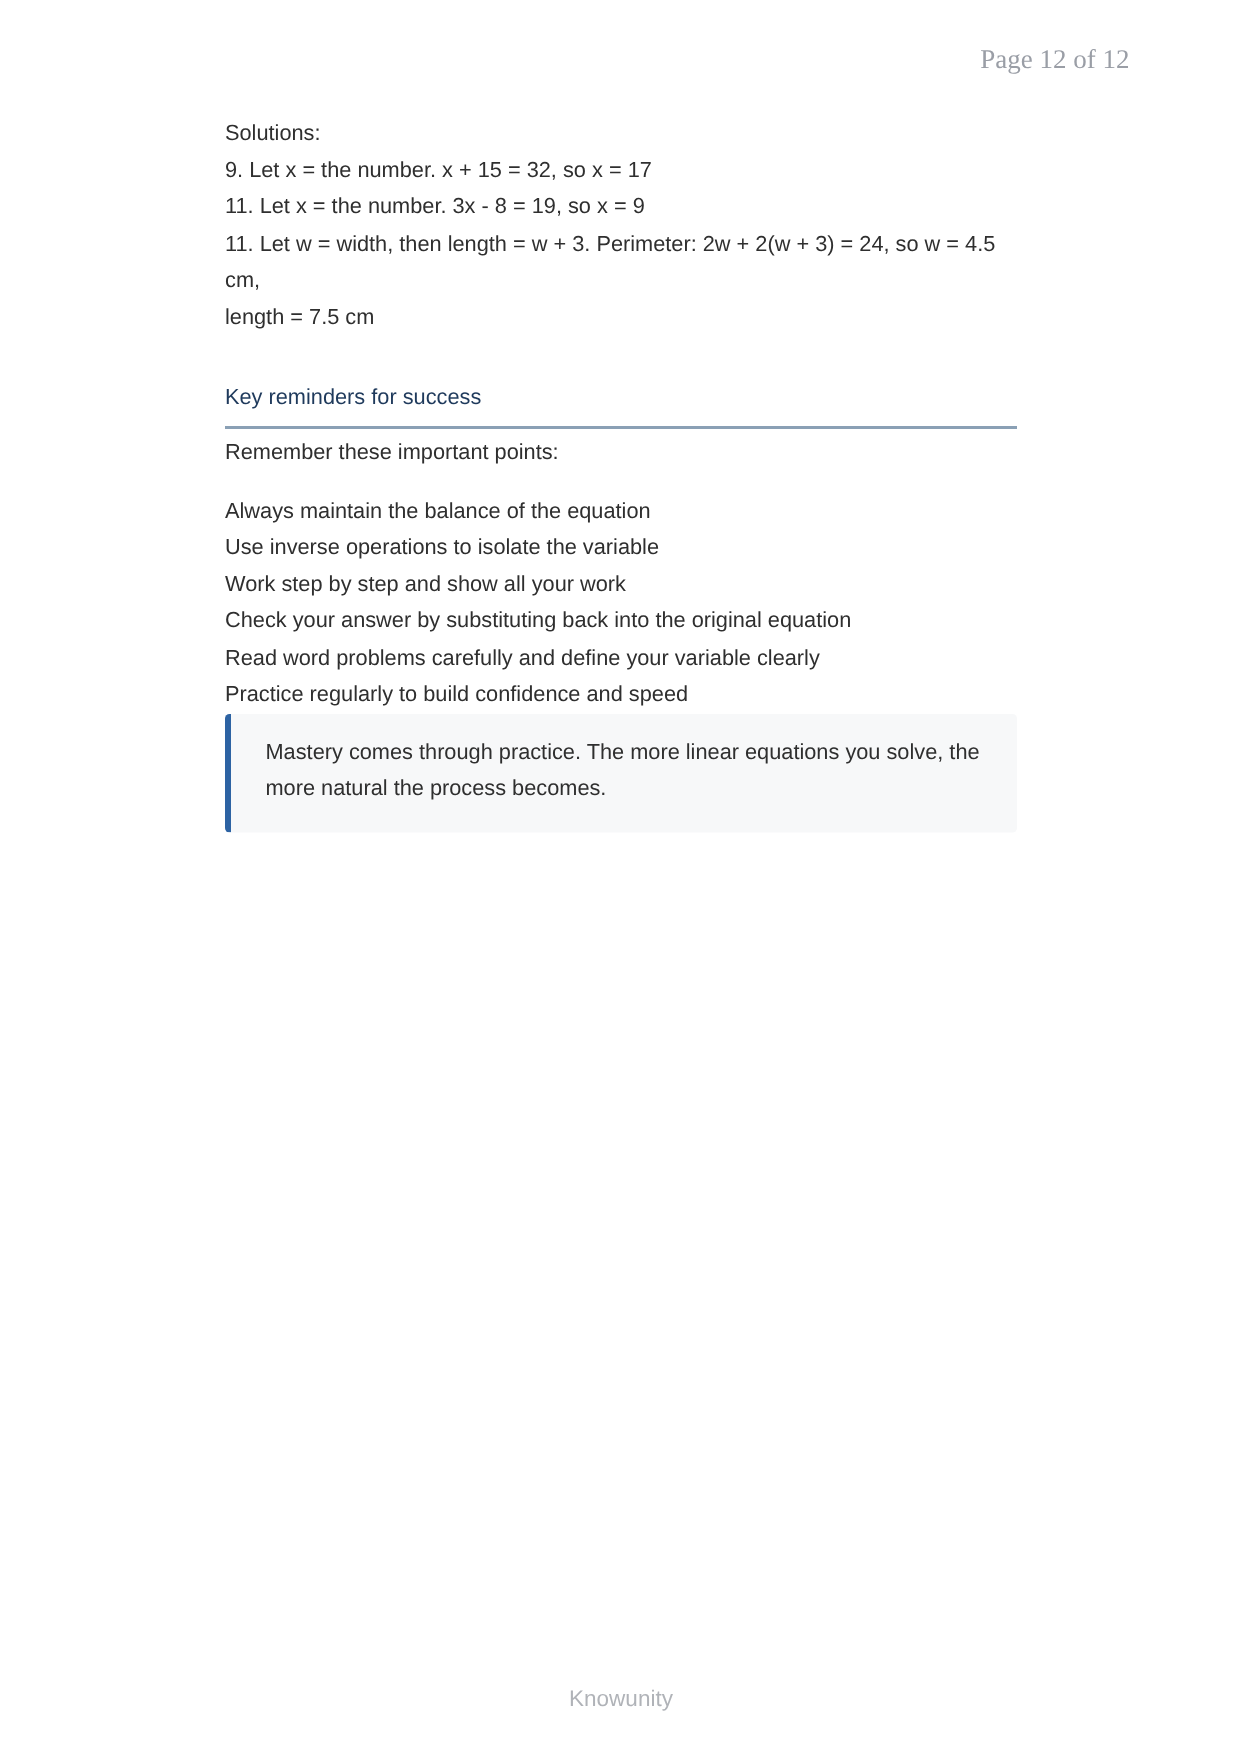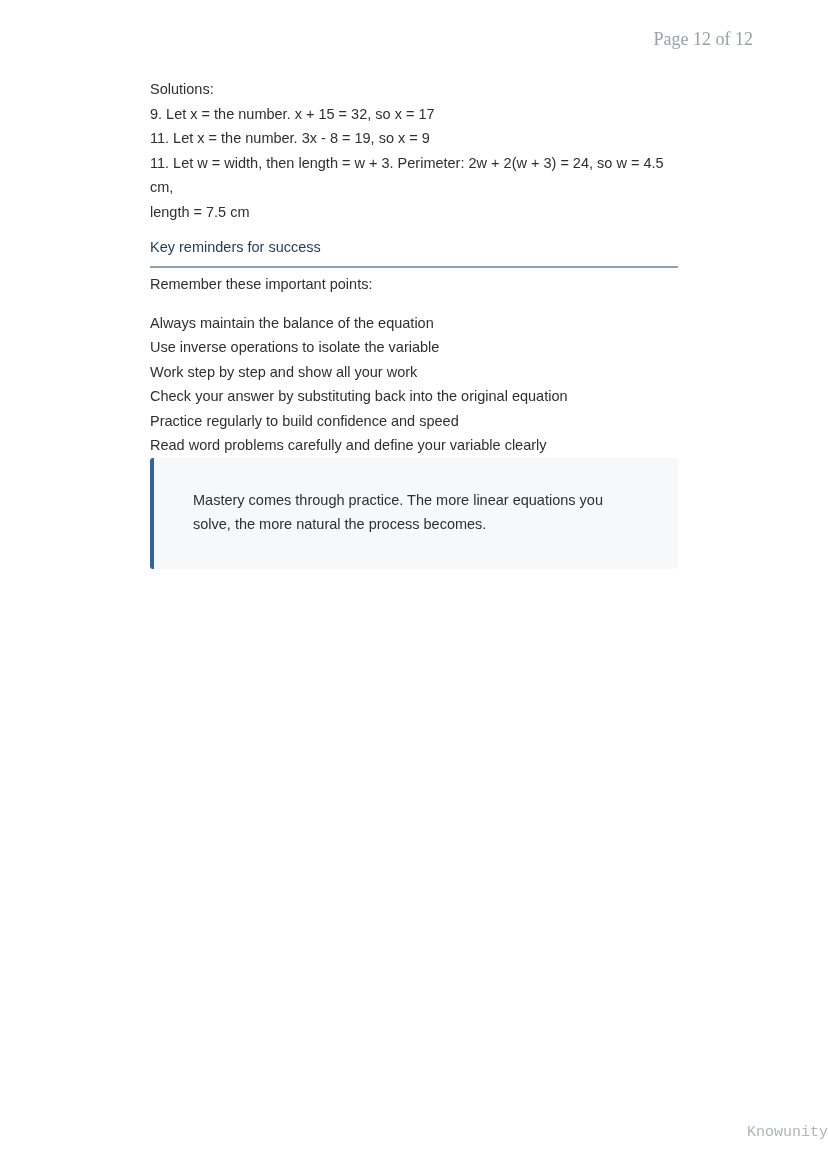--- a/index.html
+++ b/index.html
@@ -8,35 +8,35 @@
       font-family: "Liberation Sans", "DejaVu Sans", sans-serif; color: #2b2b2b;
       overflow: hidden;
     }
     .page-num {
       position: absolute; top: 29px; right: 75px;
       font-family: "Liberation Serif", "DejaVu Serif", serif;
       font-size: 18px; color: #9a9ea6;
     }
     .content { position: absolute; left: 150px; top: 77px; width: 528px; }
     .line { font-size: 14.5px; line-height: 24.5px; margin: 0; color: #2f2f2f; }
-    .solutions { margin-bottom: 11px; }
+    .solutions { margin-bottom: 29px; }
     .heading {
       font-size: 14.5px; font-weight: normal; color: #1f3a5c; margin: 0;
       line-height: 24px; padding-bottom: 7px; border-bottom: 2px solid #8aa0b5;
     }
     .intro { margin-top: 4px; margin-bottom: 14px; }
     .list { }
     .callout {
       background: #f7f8f9; border-left: 4px solid #2d63a3; border-radius: 3px;
       padding: 14px 24px 16px 23px;
     }
-    .callout p { margin: 16px; font-size: 14.5px; line-height: 24.5px; color: #2f2f2f; }
+    .callout p { margin: 0; font-size: 14.5px; line-height: 24.5px; color: #2f2f2f; }
     .footer {
-      position: absolute; top: 1124px; left: 0; width: 828px; text-align: right;
-      font-size: 15px; color: #b0b3b8; font-family: Liberation Mono, monospace;
+      position: absolute; top: 1124px; left: 0; width: 828px; text-align: center;
+      font-size: 15px; color: #b0b3b8;
     }
   </style>
 </head>
 <body>
 
 <div class="page-num">Page 12 of 12</div>
 
 <div class="content">
   <div class="solutions">
     <p class="line">Solutions:</p>
@@ -48,22 +48,22 @@
 
   <h2 class="heading">Key reminders for success</h2>
 
   <p class="line intro">Remember these important points:</p>
 
   <div class="list">
     <p class="line">Always maintain the balance of the equation</p>
     <p class="line">Use inverse operations to isolate the variable</p>
     <p class="line">Work step by step and show all your work</p>
     <p class="line">Check your answer by substituting back into the original equation</p>
+    <p class="line">Read word problems carefully and define your variable clearly</p>
     <p class="line">Practice regularly to build confidence and speed</p>
-    <p class="line">Read word problems carefully and define your variable clearly</p>
   </div>
 
   <div class="callout">
     <p>Mastery comes through practice. The more linear equations you solve, the more natural the process becomes.</p>
   </div>
 </div>
 
 <div class="footer">Knowunity</div>
 
 </body></html>

